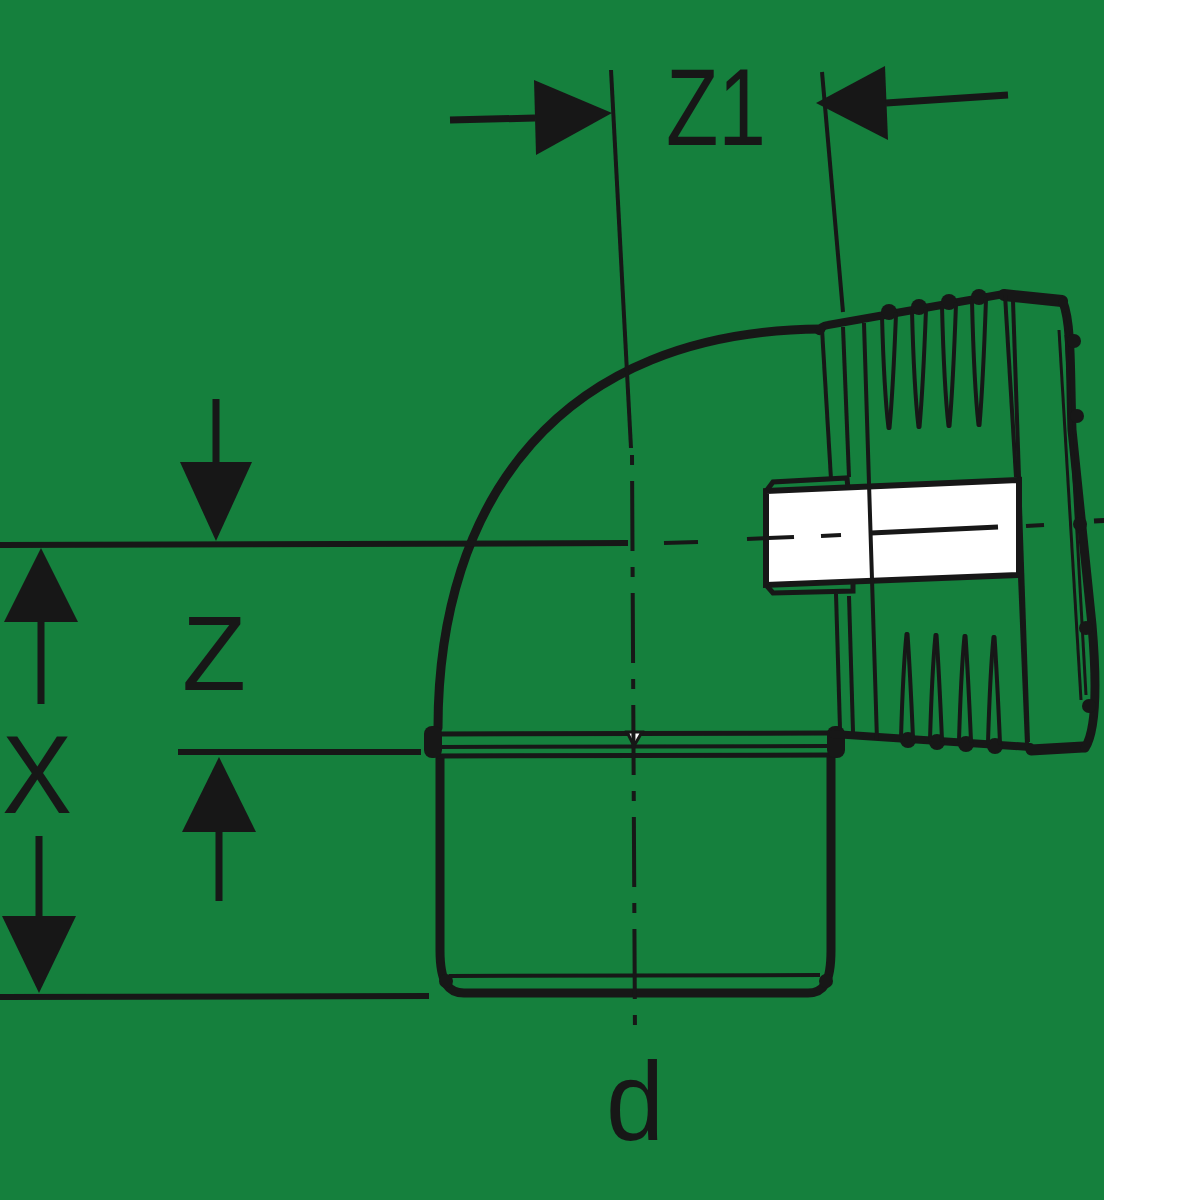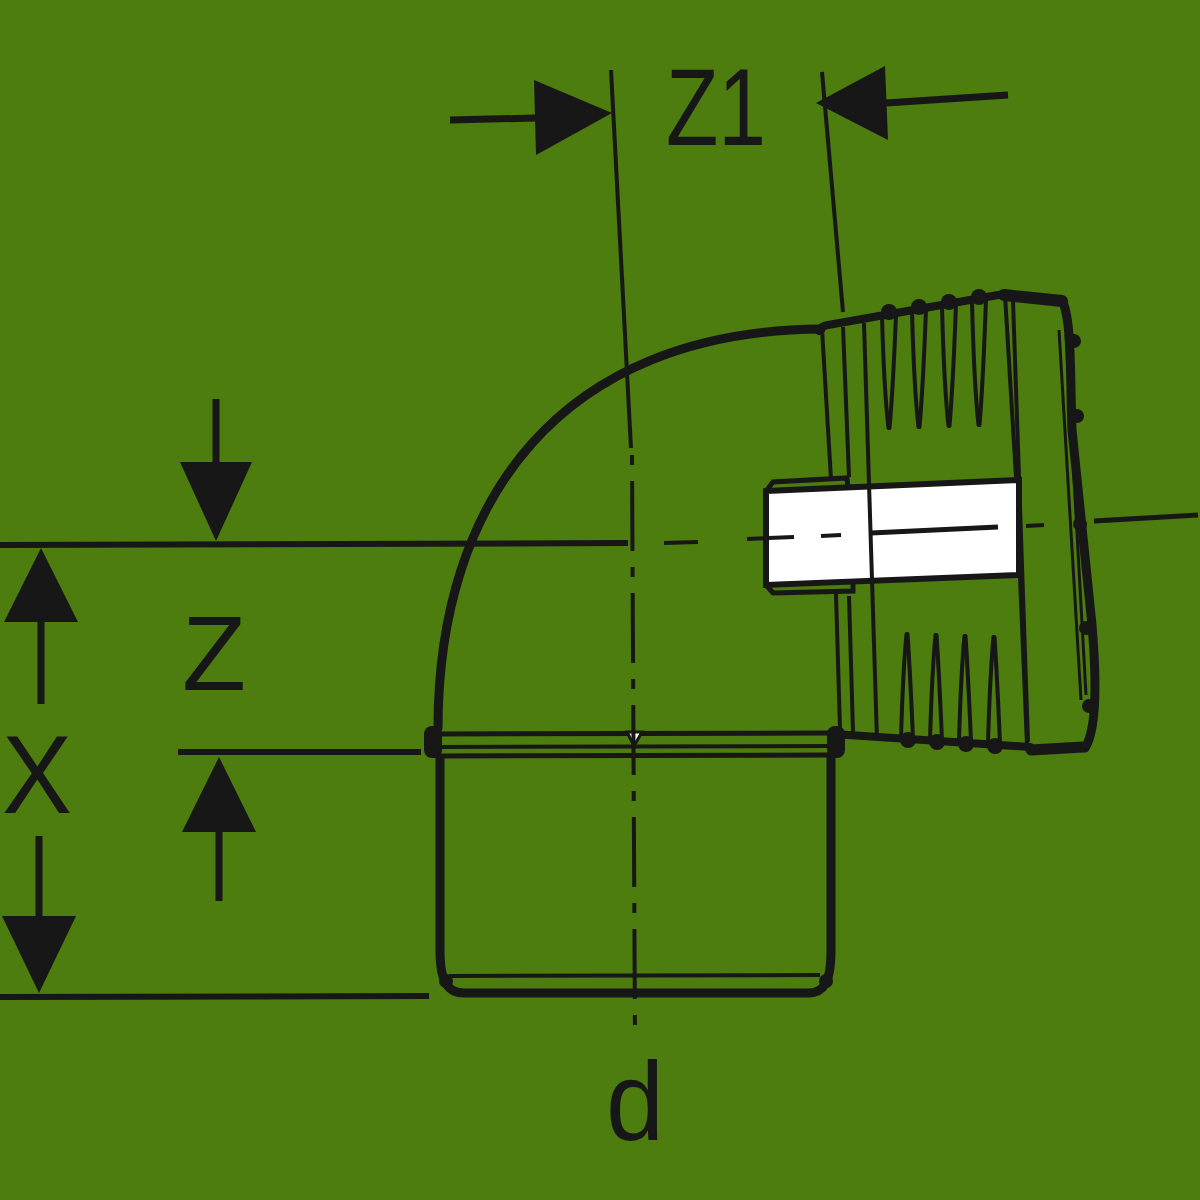--- a/index.html
+++ b/index.html
@@ -2,23 +2,23 @@
 <html><head>
 <meta charset="utf-8">
 <style>
   html, body {
     margin: 0;
     padding: 0;
     background: #ffffff;
   }
   .stage {
     position: relative;
-    width: 1200px;
+    width: 1104px;
     height: 1200px;
-    background: #4d7c0f;
+    background: #15803d;
     overflow: hidden;
     font-family: "Liberation Sans", sans-serif;
   }
   svg { display: block; }
   .ink-stroke { stroke: #171717; fill: none; }
   .ink-fill   { fill: #171717; stroke: none; }
   .dim-text {
     fill: #171717;
     font-family: "Liberation Sans", sans-serif;
     font-weight: 400;

